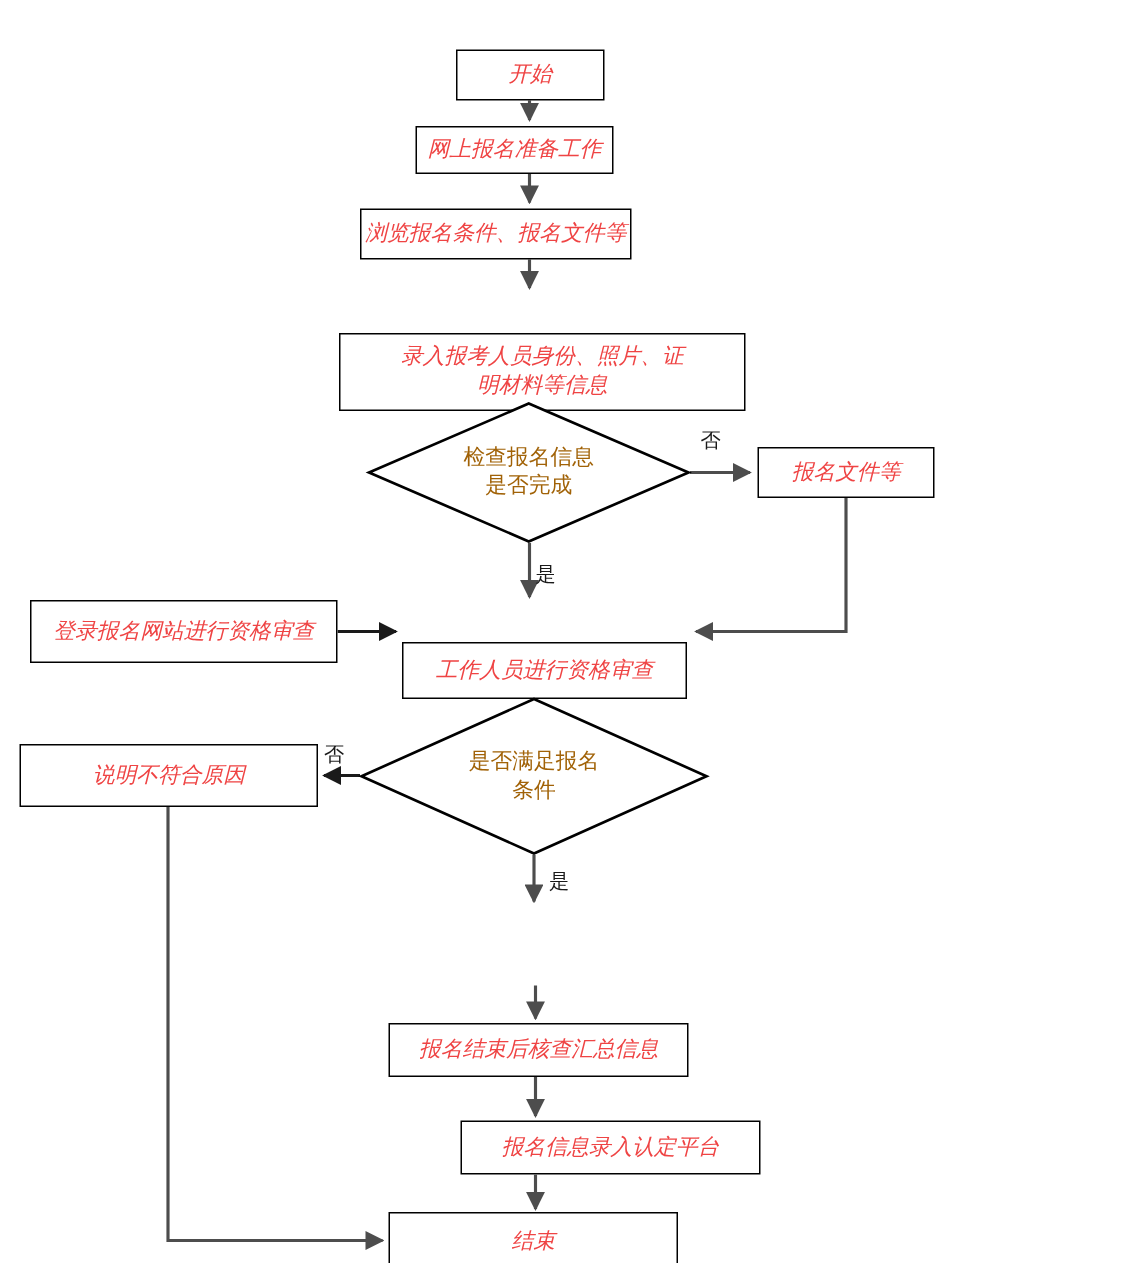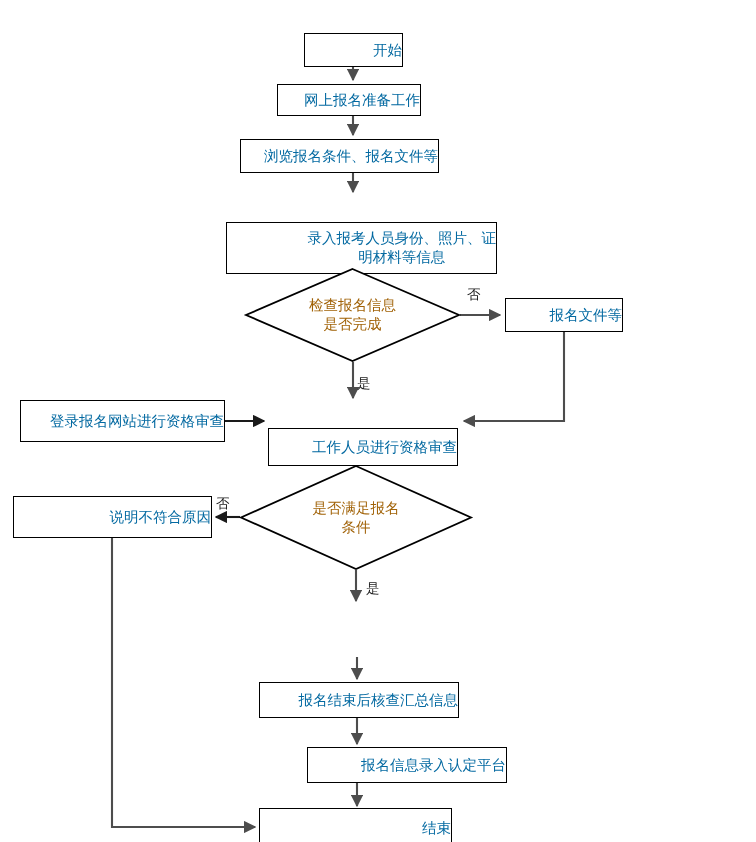--- a/index.html
+++ b/index.html
@@ -15,25 +15,26 @@
     width: 756px;
     height: 842px;
     background: #ffffff;
     overflow: hidden;
   }
   .node {
     position: absolute;
     box-sizing: border-box;
     display: flex;
     align-items: center;
-    justify-content: flex-end;
+    justify-content: center;
     text-align: center;
-    color: #0369a1;
+    color: #ef4444;
     line-height: 1.28;
     white-space: pre-line;
+    font-style: italic;
   }
   .box {
     border: 1.3px solid #000000;
     background: #ffffff;
     font-size: 14.5px;
   }
   .diamond-wrap {
     position: absolute;
   }
   .diamond-wrap svg {
@@ -122,25 +123,25 @@
       <path d="M 225 421 L 264 421" marker-end="url(#arrowDark)"></path>
 
       <path d="M 240 517 L 216 517" marker-end="url(#arrowDark)"></path>
     </g>
   </svg>
 
   <div class="node box" style="left:304px; top:33px; width:99px; height:34px;">
     <span>开始</span>
   </div>
 
-  <div class="node box" style="left:277px; top:84px; width:144px; height:32px;">
+  <div class="node box" style="left:277px; top:84px; width:132px; height:32px;">
     <span>网上报名准备工作</span>
   </div>
 
-  <div class="node box" style="left:240px; top:139px; width:199px; height:34px;">
+  <div class="node box" style="left:240px; top:139px; width:181px; height:34px;">
     <span>浏览报名条件、报名文件等</span>
   </div>
 
   <div class="node box" style="left:226px; top:194px; width:271px; height:52px;margin-top:28px;">
     <span>录入报考人员身份、照片、证
 明材料等信息</span>
   </div>
 
   <div class="diamond-wrap" style="left:245px; top:268px; width:215px; height:94px;">
     <svg width="215" height="94" viewBox="0 0 215 94">

